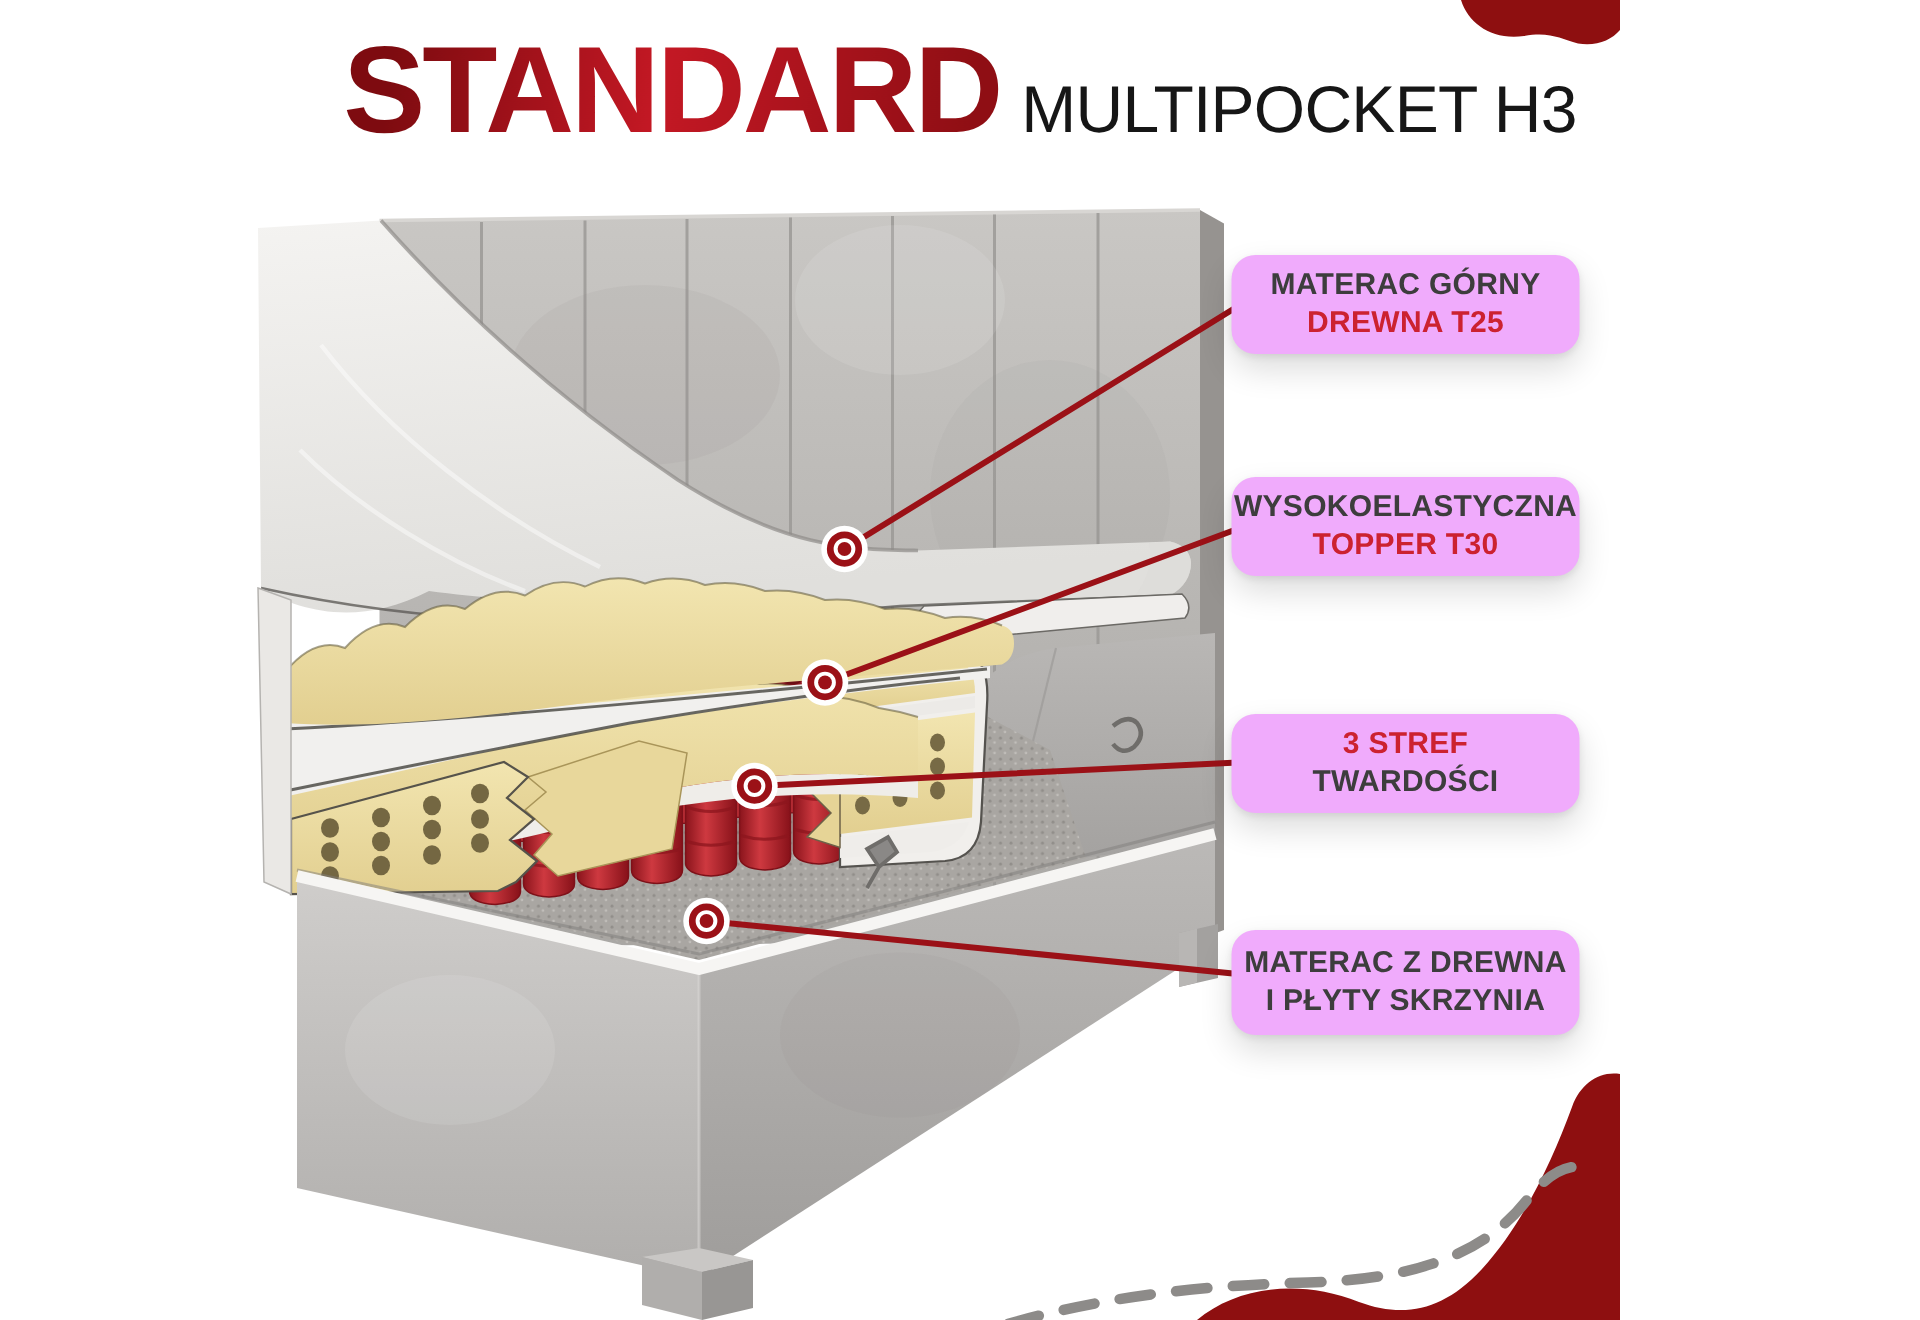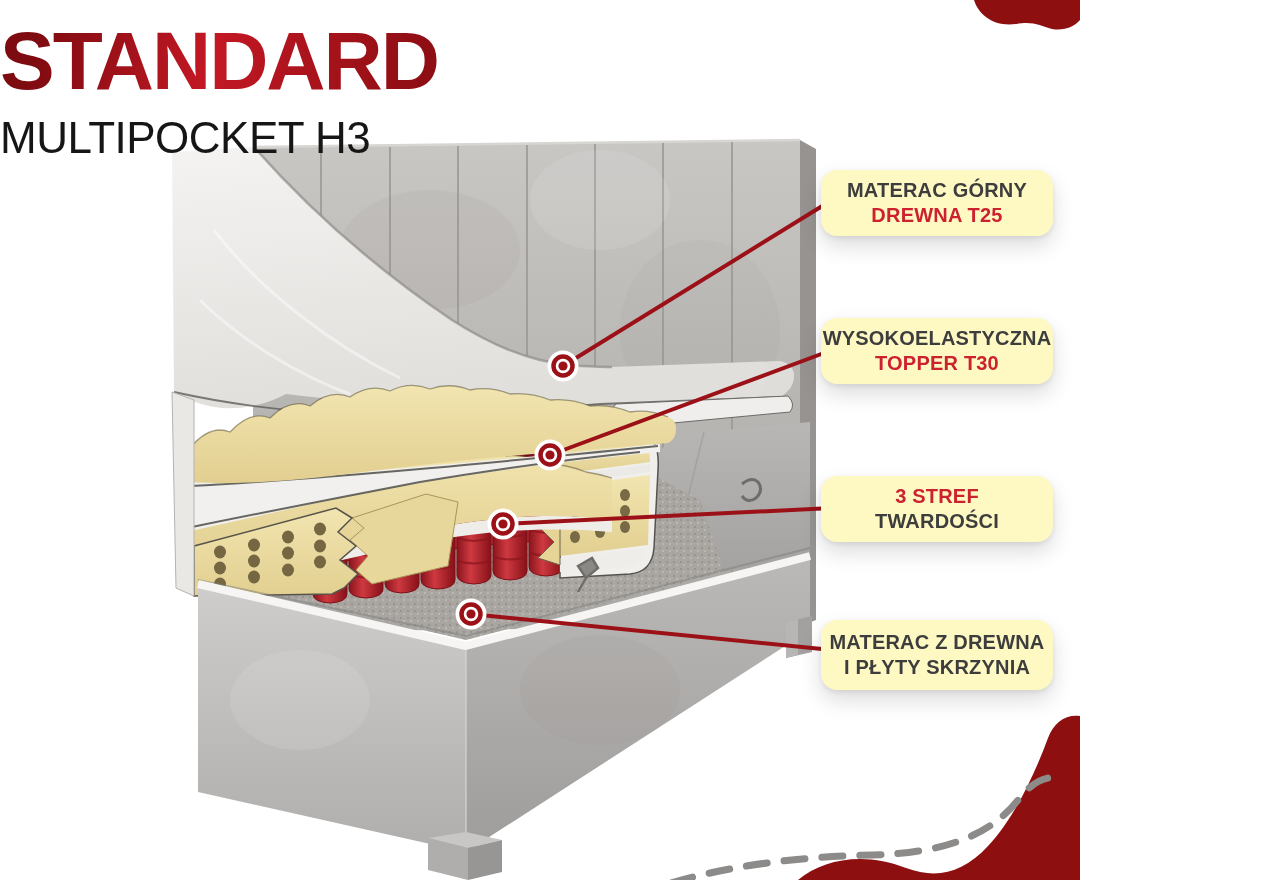--- a/index.html
+++ b/index.html
@@ -8,37 +8,36 @@
     background:#ffffff;font-family:"Liberation Sans",sans-serif;
   }
   .stage{position:absolute;inset:0}
   svg.scene{position:absolute;top:0;left:0;display:block}
 
   
   .title-row{
     position:absolute;left:0;right:0;top:20px;
     display:flex;justify-content:center;align-items:baseline;gap:14px;
     white-space:nowrap;
-    flex-direction:column;
   }
   .brand{
     font-size:82px;font-weight:bold;letter-spacing:-2px;line-height:1;
     background:linear-gradient(98deg,#7e0b10 8%,#c31824 48%,#8f0e14 95%);
     -webkit-background-clip:text;background-clip:text;
     color:#a31016;-webkit-text-fill-color:transparent;
   }
   .model{
     font-size:44px;font-weight:normal;color:#161616;
     letter-spacing:-0.5px;line-height:1;
   }
 
   
   .callout{
     position:absolute;left:821px;width:232px;box-sizing:border-box;
-    background:#fef9c3;border-radius:16px;
+    background:#f0abfc;border-radius:16px;
     box-shadow:0 10px 22px rgba(0,0,0,.14),0 2px 5px rgba(0,0,0,.08);
     display:flex;flex-direction:column;justify-content:center;align-items:center;
     text-align:center;padding:8px 6px;
   }
   .callout .l1,.callout .l2{font-size:20px;line-height:25px;letter-spacing:.2px}
   .t-dark{color:#3d3d3d;font-weight:bold}
   .t-red{color:#cc2230;font-weight:bold}
   #callout-1{top:170px;height:66px}
   #callout-2{top:318px;height:66px}
   #callout-3{top:476px;height:66px}

